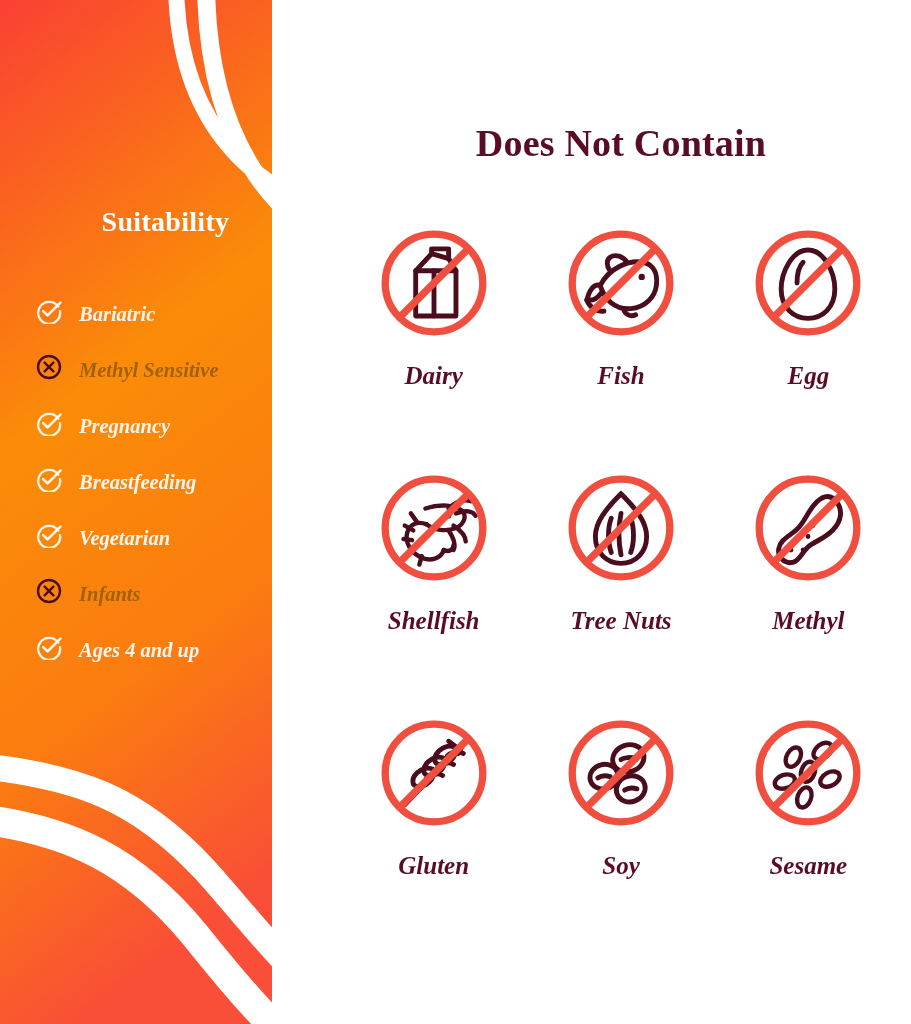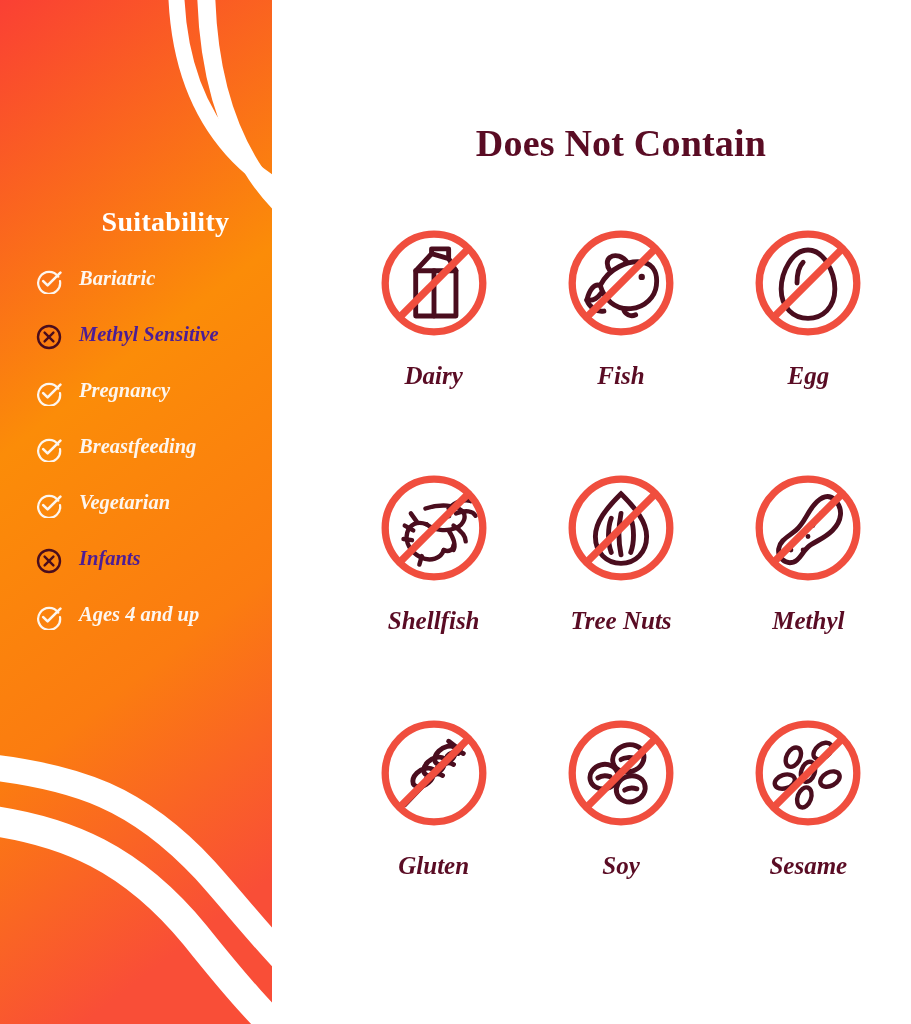--- a/index.html
+++ b/index.html
@@ -33,35 +33,35 @@
     letter-spacing:.3px;
     font-family:"Liberation Serif", serif;
   }
 
   #suit-list {
     position:absolute; top:268px; left:36px; width:295px;
     list-style:none;
   }
   .suit-item {
     display:flex;
-    align-items:flex-start;
+    align-items:flex-end;
     height:56px;
     gap:17px;
   }
   .suit-ico { flex:0 0 auto; width:26px; height:26px; display:block; }
   .suit-label {
     font-style:italic;
     font-weight:bold;
     font-size:20.5px;
     line-height:1;
     white-space:nowrap;
     font-family:"Liberation Serif", serif;
   }
   .suit-item.yes .suit-label { color:#fdf6ef; }
-  .suit-item.no  .suit-label { color:#4c1d95; }
+  .suit-item.no  .suit-label { color:#a16207; }
 
   
   #right-panel {
     position:absolute; left:331px; top:0; width:580px; height:868px;
     background:#ffffff;
   }
   #dnc-title {
     position:absolute; top:121px; left:0; width:580px;
     text-align:center;
     font-weight:bold;

